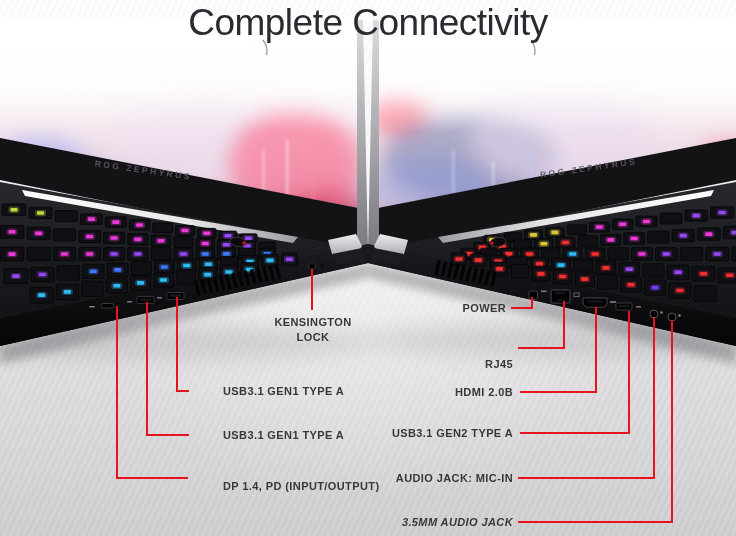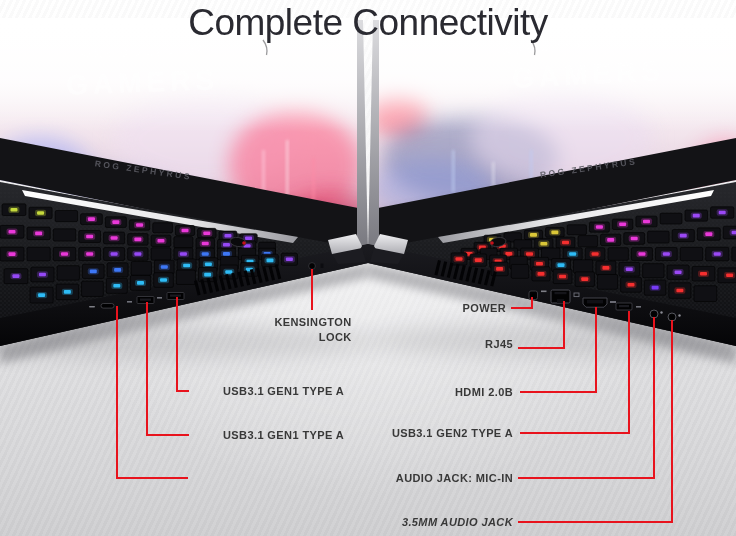--- a/index.html
+++ b/index.html
@@ -18,21 +18,21 @@
     position:absolute;top:2px;left:0;width:736px;text-align:center;
     font-size:37px;font-weight:300;letter-spacing:-.5px;color:#2a2a31;
   }
   svg.scene{position:absolute;left:0;top:0;}
   .callout{
     position:absolute;font-size:11px;font-weight:bold;letter-spacing:.4px;
     color:#383838;line-height:15px;white-space:nowrap;
   }
   .c-left{text-align:left;transform:translateY(-50%);margin-left:28px;}
   .c-right{text-align:left;transform:translateY(-50%);}
-  .c-center{text-align:right;transform:translateX(-50%);}
+  .c-center{text-align:center;transform:translateX(-50%);}
   .red-line{fill:none;stroke:#e8131d;stroke-width:2;}
 </style>
 </head>
 <body>
 
 <div class="floor-texture"></div>
 
 <svg class="scene" width="736" height="536" viewBox="0 0 736 536">
   <defs>
     <linearGradient id="lidGrad" x1="0" y1="18" x2="0" y2="252" gradientUnits="userSpaceOnUse">
@@ -574,20 +574,21 @@
 
 <div class="page-title" style="color: rgb(42, 42, 49);">Complete Connectivity</div>
 
 <div class="callout c-center" style="left: 313px; top: 315px; color: rgb(56, 56, 56);">
   <div>KENSINGTON</div>
   <div>LOCK</div>
 </div>
 <div class="callout c-left" style="left: 195px; top: 391px; color: rgb(56, 56, 56);">USB3.1 GEN1 TYPE A</div>
 <div class="callout c-left" style="left: 195px; top: 435px; color: rgb(56, 56, 56);">USB3.1 GEN1 TYPE A</div>
 <div class="callout c-left" style="left: 195px; top: 486px; color: rgb(56, 56, 56);">
+  <div>DP 1.4, PD (INPUT/OUTPUT)</div>
 </div>
 
 <div class="callout c-right" style="right: 230px; top: 308px; color: rgb(56, 56, 56);">POWER</div>
-<div class="callout c-right" style="right: 223px; top: 344px; color: rgb(56, 56, 56);">RJ45</div>
+<div class="callout c-right" style="right: 223px; top: 364px; color: rgb(56, 56, 56);">RJ45</div>
 <div class="callout c-right" style="right: 223px; top: 392px; color: rgb(56, 56, 56);">HDMI 2.0B</div>
 <div class="callout c-right" style="right: 223px; top: 433px; color: rgb(56, 56, 56); margin-left: 8px;">USB3.1 GEN2 TYPE A</div>
 <div class="callout c-right" style="right: 223px; top: 478px; color: rgb(56, 56, 56);">AUDIO JACK: MIC-IN</div>
 <div class="callout c-right" style="right: 223px; top: 522px; color: rgb(56, 56, 56); font-style: italic;">3.5MM AUDIO JACK</div>
 
 </body></html>

